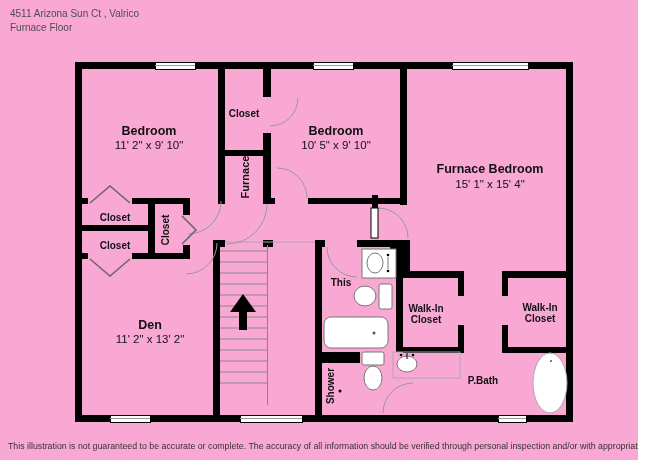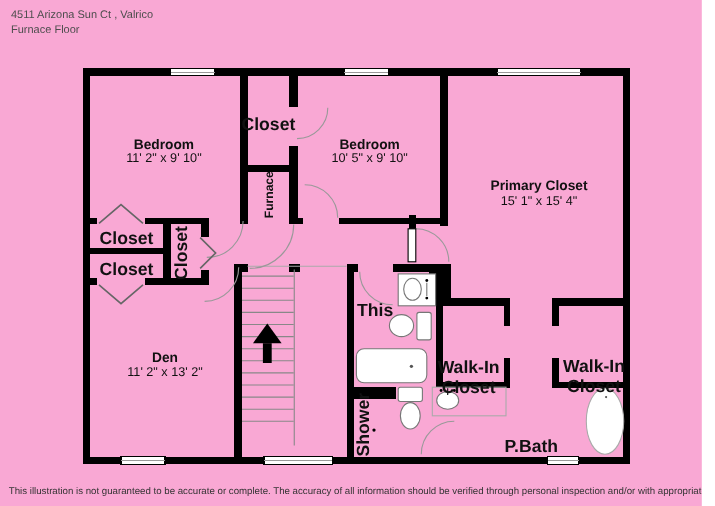--- a/index.html
+++ b/index.html
@@ -3,24 +3,24 @@
 <meta charset="utf-8">
 <style>
   html,body{margin:0;padding:0;background:#fff;}
   .canvas{position:relative;width:638px;height:460px;background:#f9a8d4;overflow:hidden;
           font-family:"Liberation Sans", sans-serif;}
   .plan-svg{position:absolute;left:0;top:0;}
   .lbl{position:absolute;transform:translate(-50%,-50%);white-space:nowrap;color:#111;
        text-align:center;line-height:1.12;}
   .rname{font-weight:700;font-size:12.5px;text-align:center;}
   .rdim{font-weight:400;font-size:11.5px;}
-  .small{font-size:16px;font-weight:700;}
+  .small{font-size:10px;font-weight:700;}
   .vert{writing-mode:vertical-rl;transform:translate(-50%,-50%) rotate(180deg);}
   .vsmall{font-size:11px;font-weight:700;}
-  .wrap{white-space:normal;width:62px;margin-top:30px;}
+  .wrap{white-space:normal;width:62px;}
   .hdr{position:absolute;left:10px;font-size:10px;color:#4d4d4d;white-space:nowrap;}
   .disc{position:absolute;left:8px;font-size:8.8px;color:#333;white-space:nowrap;}
 </style>
 </head>
 <body>
 
 <div class="canvas">
 
   <svg class="plan-svg" width="650" height="460" viewBox="0 0 650 460">
 
@@ -179,29 +179,29 @@
   </svg>
 
   <div class="hdr" style="top:8px">4511 Arizona Sun Ct , Valrico</div>
   <div class="hdr" style="top:22px">Furnace Floor</div>
 
   <div class="lbl rname" style="left:149px;top:131px">Bedroom</div>
   <div class="lbl rdim" style="left:149px;top:145px">11' 2" x 9' 10"</div>
   <div class="lbl small" style="left:244px;top:114px">Closet</div>
   <div class="lbl rname" style="left:336px;top:131px">Bedroom</div>
   <div class="lbl rdim" style="left:336px;top:145px">10' 5" x 9' 10"</div>
-  <div class="lbl rname" style="left:490px;top:169px">Primary Closet</div>
+  <div class="lbl rname" style="left:490px;top:169px">Furnace Bedroom</div>
   <div class="lbl rdim" style="left:490px;top:184px">15' 1" x 15' 4"</div>
   <div class="lbl vert vsmall" style="left:245px;top:177px">Furnace</div>
   <div class="lbl small" style="left:115px;top:218px">Closet</div>
   <div class="lbl small" style="left:115px;top:246px">Closet</div>
   <div class="lbl vert small" style="left:166px;top:230px">Closet</div>
   <div class="lbl rname" style="left:150px;top:325px">Den</div>
   <div class="lbl rdim" style="left:150px;top:339px">11' 2" x 13' 2"</div>
   <div class="lbl small" style="left:341px;top:283px">This</div>
   <div class="lbl vert small" style="left:331px;top:386px">Shower</div>
   <div class="lbl small wrap" style="left:426px;top:314px">Walk-In Closet</div>
   <div class="lbl small wrap" style="left:540px;top:313px">Walk-In Closet</div>
-  <div class="lbl small" style="left:483px;top:407px">P.Bath</div>
+  <div class="lbl small" style="left:483px;top:381px">P.Bath</div>
 
   <div class="disc" style="top:441px">This illustration is not guaranteed to be accurate or complete. The accuracy of all information should be verified through personal inspection and/or with appropriate professionals.</div>
 
 </div>
 
 </body></html>

